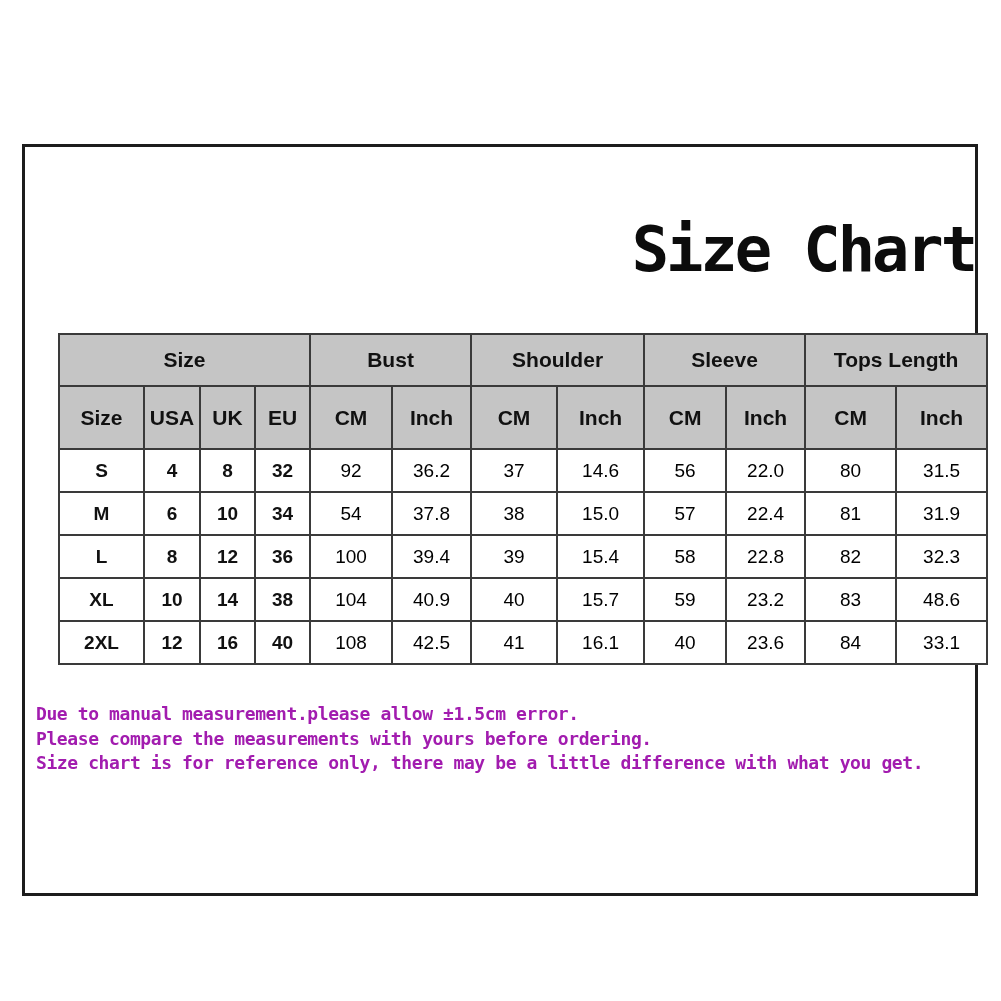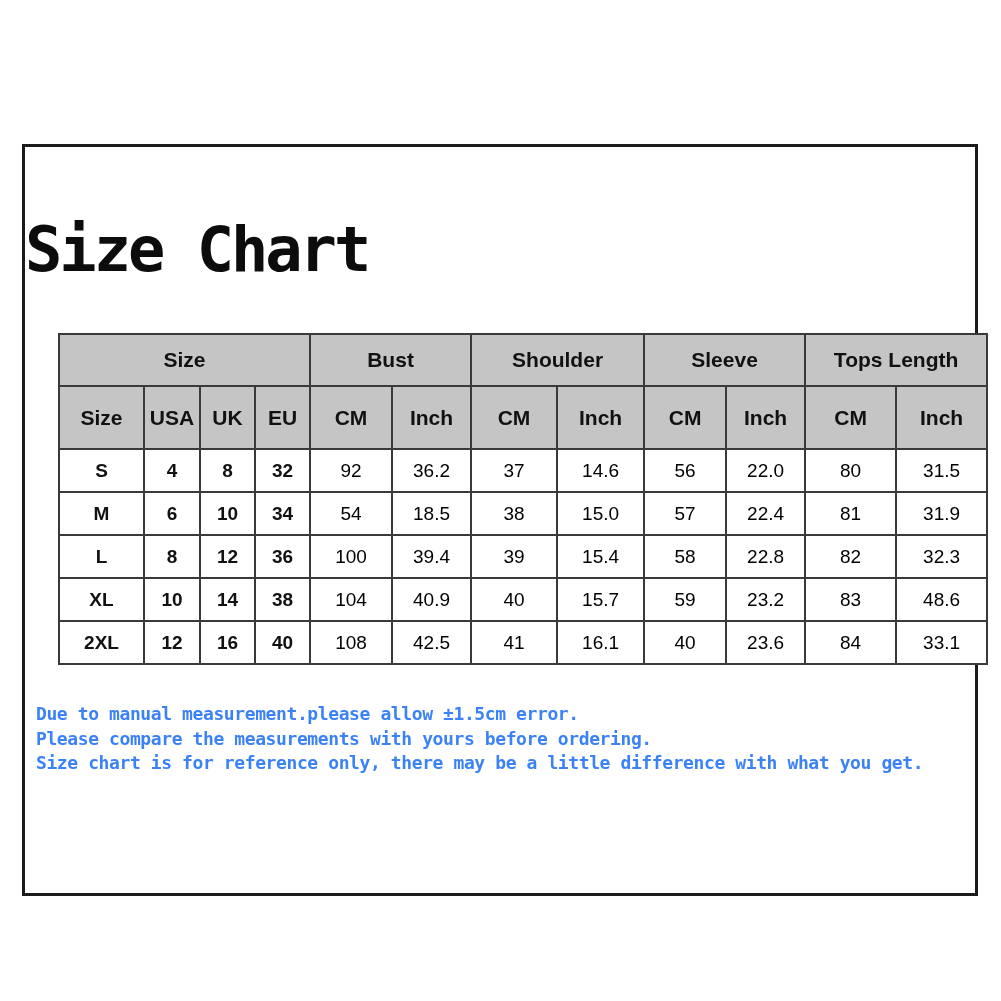--- a/index.html
+++ b/index.html
@@ -15,21 +15,21 @@
     position: absolute;
     left: 22px; top: 144px;
     width: 956px; height: 752px;
     border: 3px solid #1c1c1c;
     background: #ffffff;
   }
   .title {
     position: absolute;
     left: 0; top: 70px;
     width: 100%;
-    text-align: left;
+    text-align: right;
     font-family: "DejaVu Sans Mono", "Liberation Mono", monospace;
     font-weight: bold;
     font-size: 62px;
     letter-spacing: -3px;
     color: #0c0c0c;
     line-height: 66px;
   }
   table.size-table {
     position: absolute;
     left: 10px; top: 186px;
@@ -67,21 +67,21 @@
   }
   tr.data-row td.strong { font-weight: bold; color: #111; }
   .notes {
     position: absolute;
     left: 11px; top: 555px;
     width: 930px;
     font-family: "DejaVu Sans Mono", "Liberation Mono", monospace;
     font-weight: bold;
     font-size: 18px;
     letter-spacing: -0.4px;
-    color: #3b82f6;
+    color: #a21caf;
   }
   .notes p { line-height: 24.5px; white-space: nowrap; }
 </style>
 </head>
 <body>
 
 <div class="frame">
 
   <h1 class="title">Size Chart</h1>
 
@@ -137,21 +137,21 @@
           <td>22.0</td>
           <td>80</td>
           <td>31.5</td>
         </tr>
         <tr class="data-row">
           <td class="strong">M</td>
           <td class="strong">6</td>
           <td class="strong">10</td>
           <td class="strong">34</td>
           <td>54</td>
-          <td>18.5</td>
+          <td>37.8</td>
           <td>38</td>
           <td>15.0</td>
           <td>57</td>
           <td>22.4</td>
           <td>81</td>
           <td>31.9</td>
         </tr>
         <tr class="data-row">
           <td class="strong">L</td>
           <td class="strong">8</td>

